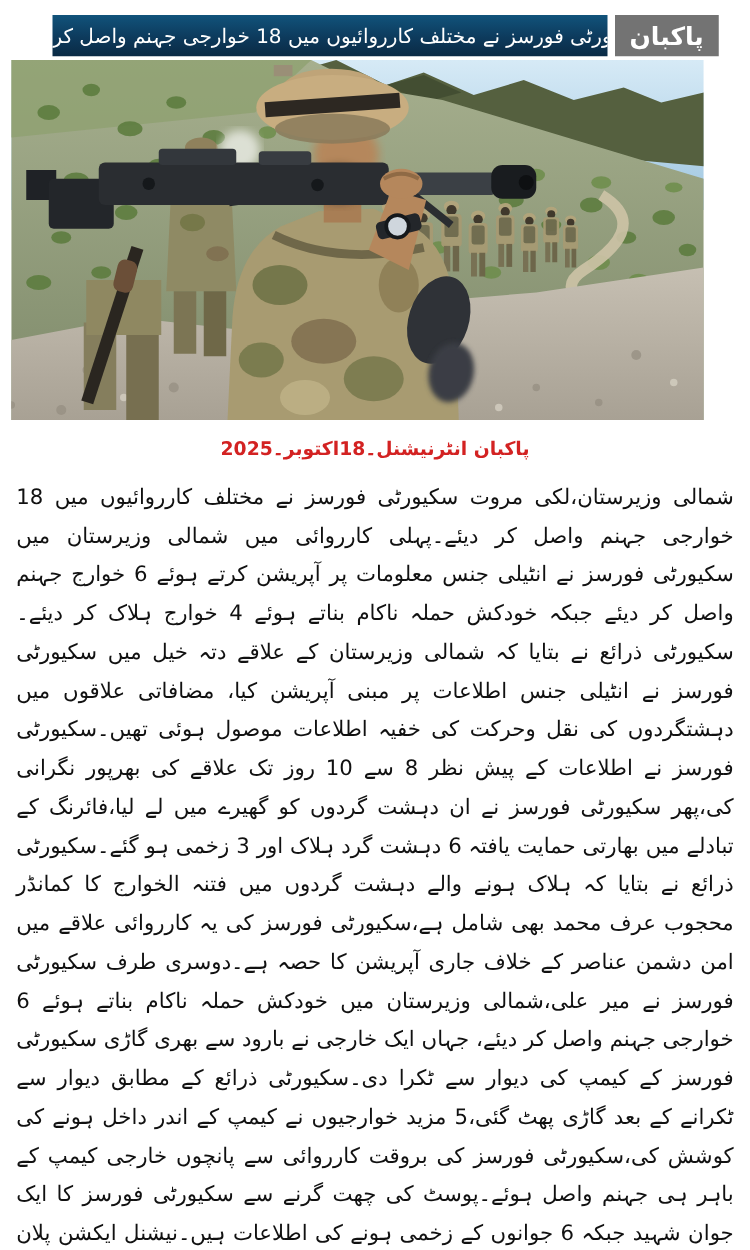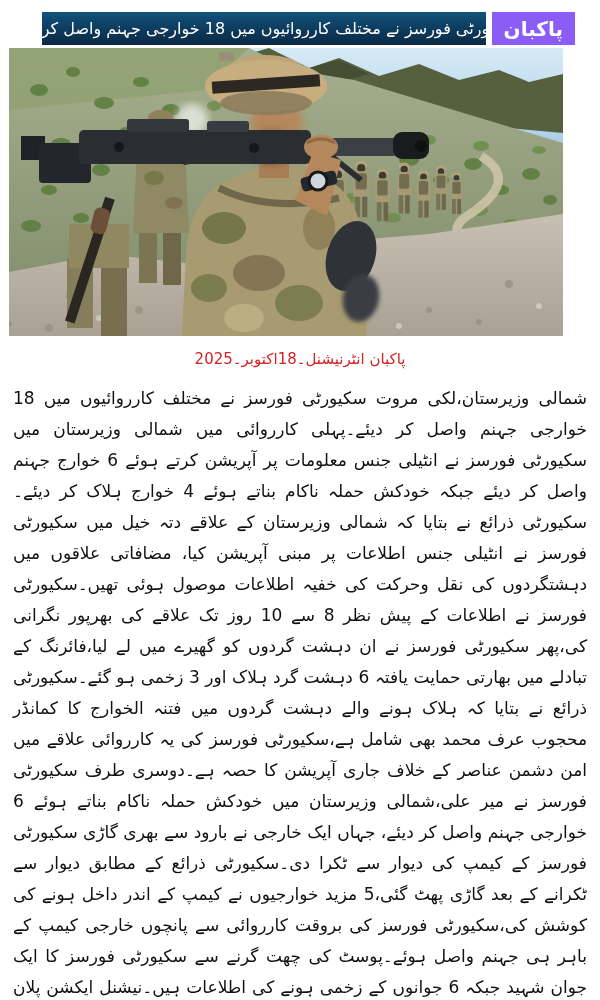--- a/index.html
+++ b/index.html
@@ -14,21 +14,21 @@
   
   .header {
     direction: rtl;
     display: flex;
     align-items: stretch;
     gap: 6px;
     margin: 12px 25px 0 42px;
     height: 33px;
   }
   .logo-box {
-    background: #8b5cf6;
+    background: #737373;
     color: #ffffff;
     font-weight: bold;
     font-size: 20px;
     display: flex;
     align-items: center;
     justify-content: center;
     padding: 0 12px;
     white-space: nowrap;
   }
   .headline-box {
@@ -53,21 +53,21 @@
     height: 288px;
   }
   .photo-wrap svg { display: block; width: 554px; height: 288px; }
 
   
   .dateline {
     margin-top: 14px;
     text-align: center;
     color: #d32222;
     font-size: 15px;
-    font-weight: normal;
+    font-weight: bold;
   }
 
   
   .article {
     direction: rtl;
     margin: 15px 13px 0 13px;
     font-size: 17px;
     line-height: 31px;
     text-align: justify;
     color: #111111;

